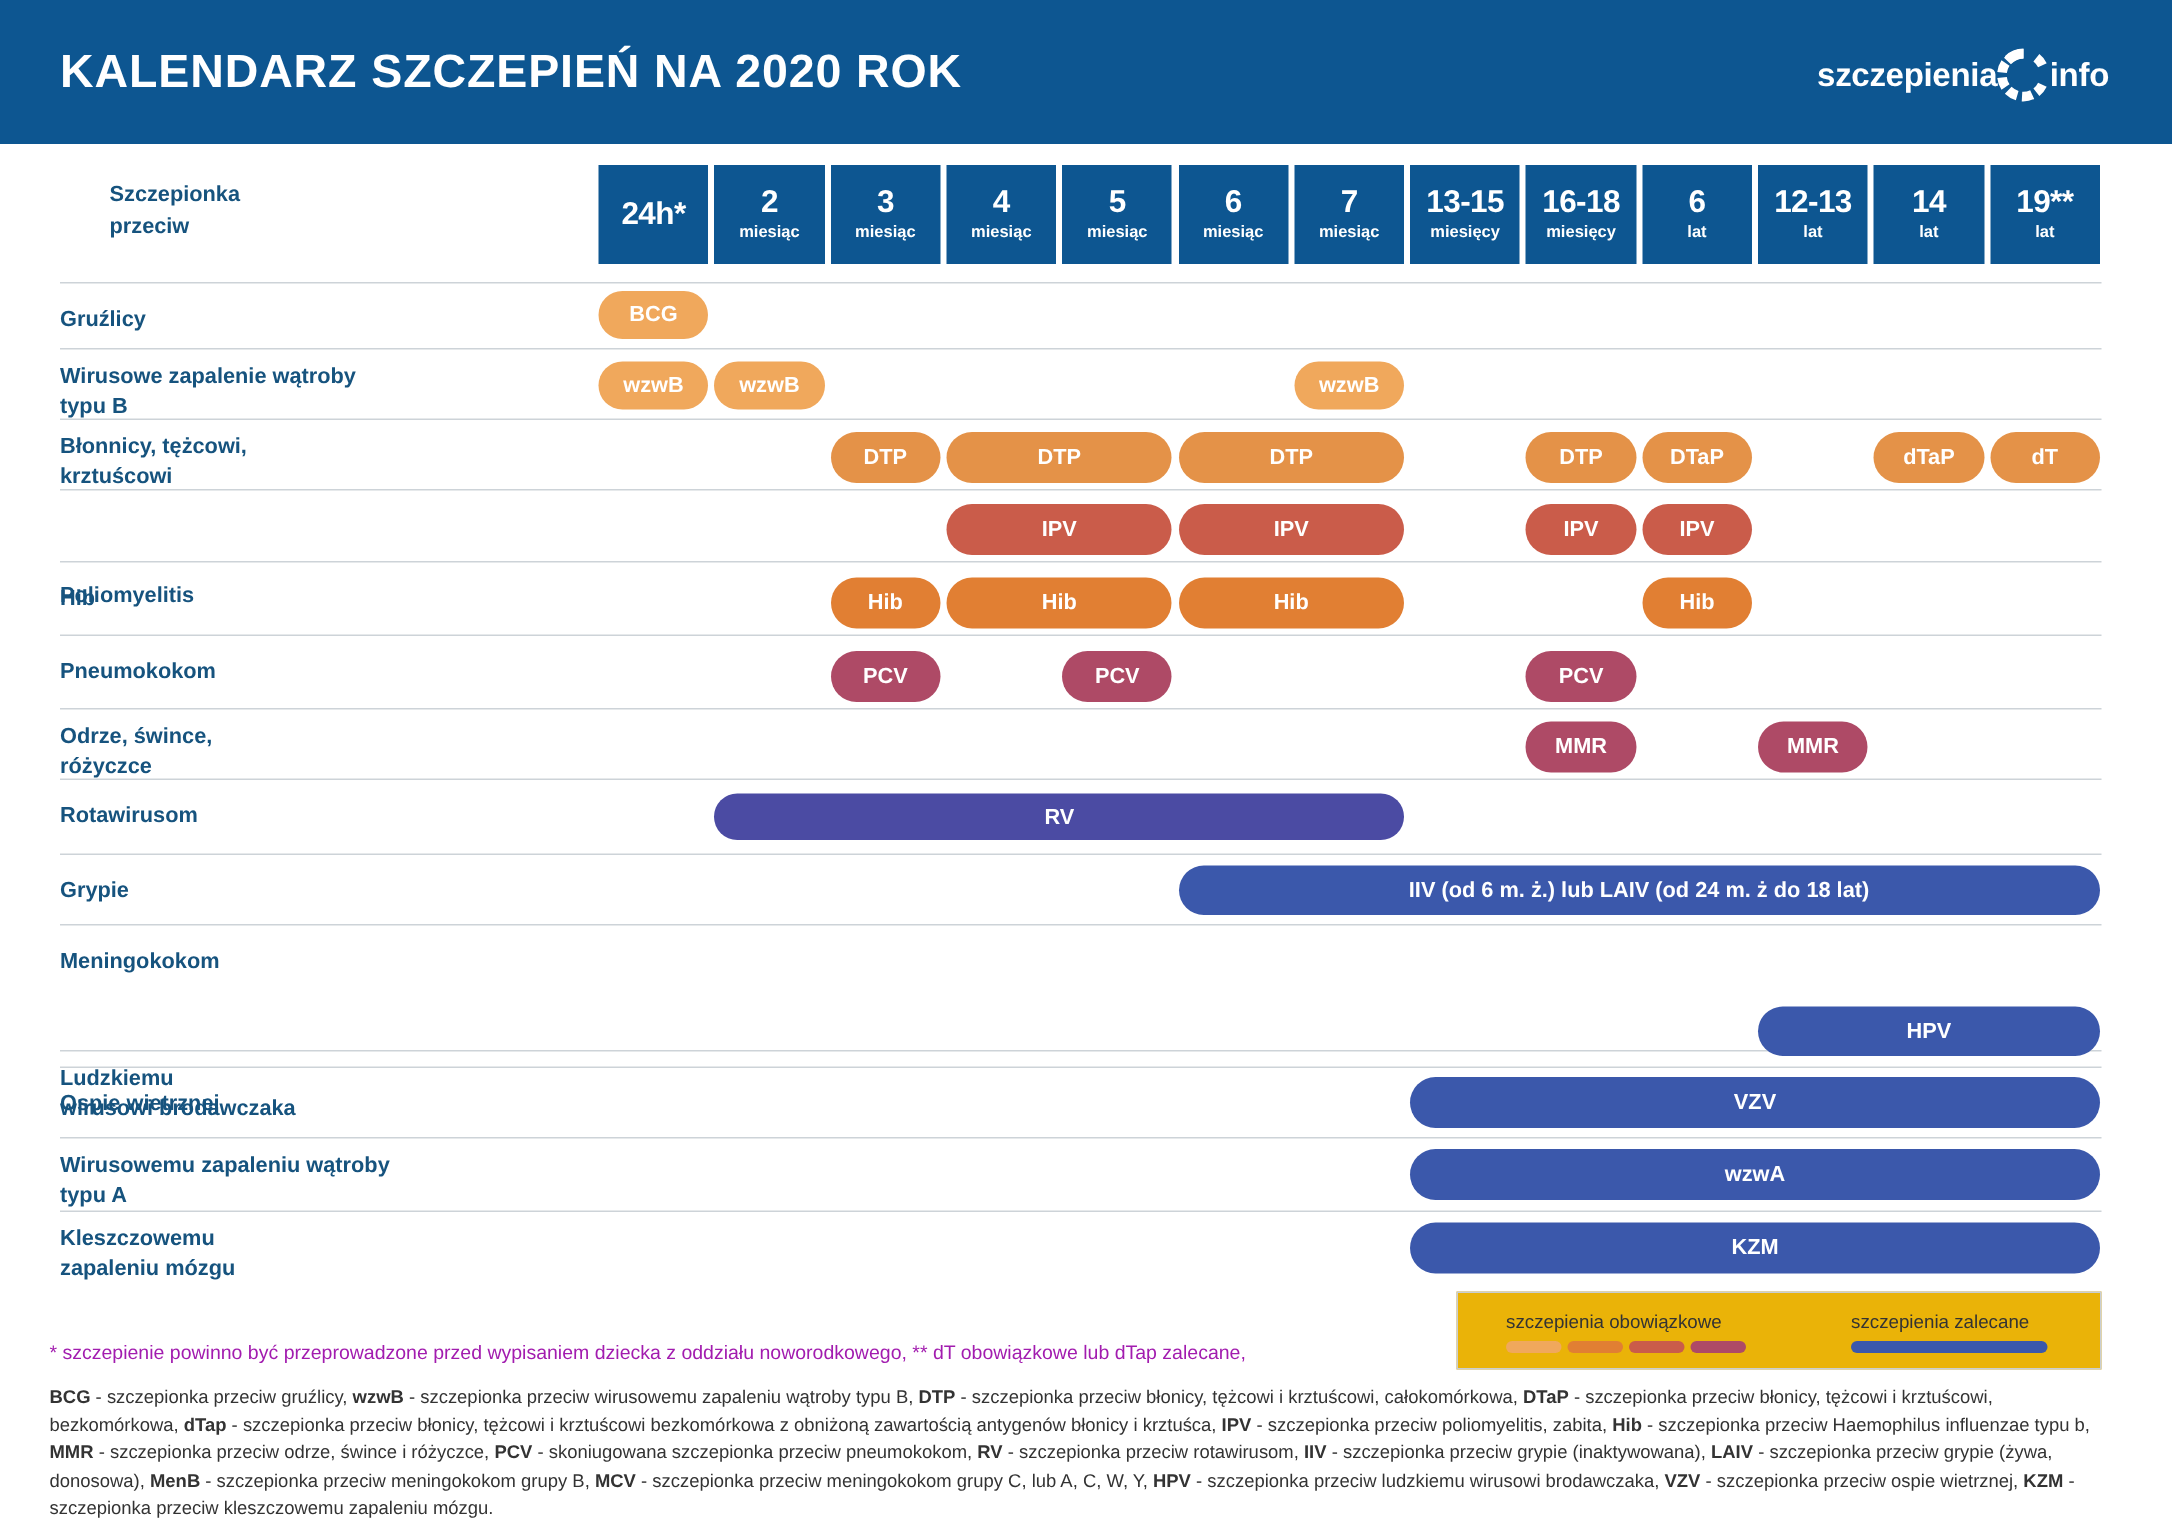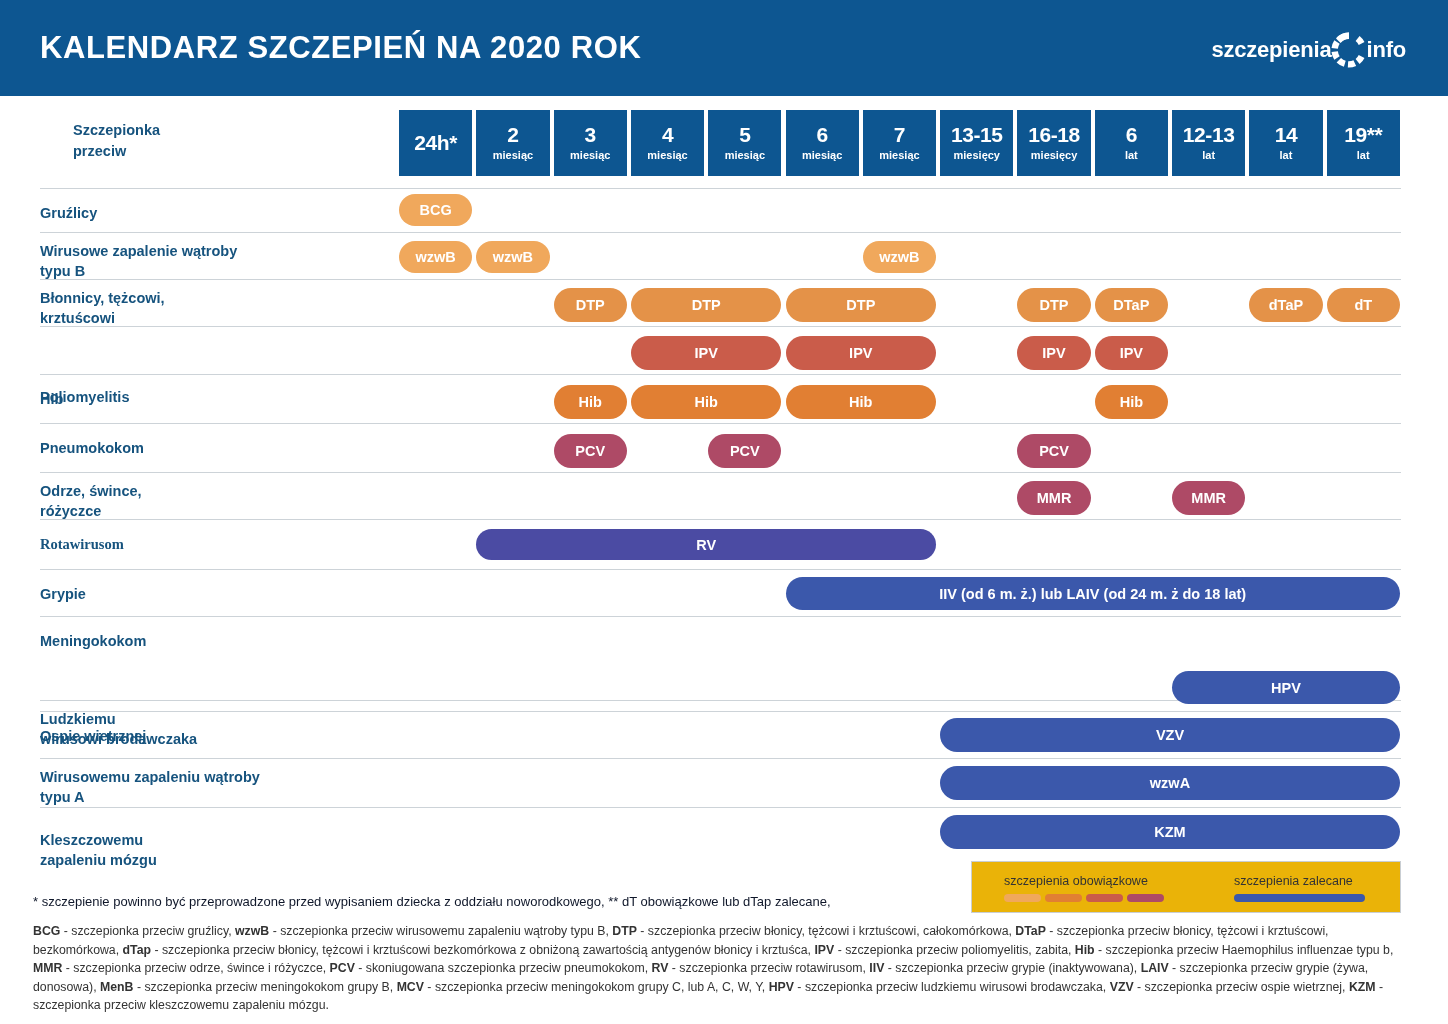--- a/index.html
+++ b/index.html
@@ -71,21 +71,21 @@
     color: #ffffff;
     font-size: 14.5px; font-weight: bold;
     display: flex; align-items: center; justify-content: center;
     white-space: nowrap;
   }
   .pill.wide { font-size: 14.5px; }
 
   
   #footnote-star {
     position: absolute; left: 33px; top: 894px;
-    font-size: 13px; color: #0f172a; font-weight: normal;
+    font-size: 13px; color: #a21caf; font-weight: normal;
   }
   #abbrev {
     position: absolute; left: 33px; top: 922px; width: 1380px;
     font-size: 12.3px; color: #333333; line-height: 18.6px;
   }
   #abbrev b { font-weight: bold; }
 
   
   #legend {
     position: absolute; left: 971px; top: 861px;
@@ -225,21 +225,21 @@
           <div>Pneumokokom</div>
         </div>
       </div>
       <div class="grid-row" style="top: 472px; height: 47px;">
         <div class="divider"></div>
         <div class="rowlabel" style="top: 9px;">
           <div>Odrze, śwince,</div>
           <div>różyczce</div>
         </div>
       </div>
-      <div class="grid-row" style="top: 519px; height: 50px; font-family: Liberation Serif, serif;">
+      <div class="grid-row" style="top: 519px; height: 50px;">
         <div class="divider"></div>
         <div class="rowlabel" style="top: 15px;">
           <div>Rotawirusom</div>
         </div>
       </div>
       <div class="grid-row" style="top: 569px; height: 47px;">
         <div class="divider"></div>
         <div class="rowlabel" style="top: 15px;">
           <div>Grypie</div>
         </div>
@@ -265,21 +265,21 @@
       </div>
       <div class="grid-row" style="top: 758px; height: 49px;">
         <div class="divider"></div>
         <div class="rowlabel" style="top: 9px;">
           <div>Wirusowemu zapaleniu wątroby</div>
           <div>typu A</div>
         </div>
       </div>
       <div class="grid-row" style="top: 807px; height: 48px;">
         <div class="divider"></div>
-        <div class="rowlabel" style="top: 23px;">
+        <div class="rowlabel" style="top: 9px;">
           <div>Kleszczowemu</div>
           <div>zapaleniu mózgu</div>
         </div>
       </div>
     </div>
 
   <div id="legend">
     <div class="legend-group" style="left:32px; top:12px;">
       <div class="legend-label">szczepienia obowiązkowe</div>
       <div class="legend-swatches" id="legend-sw-mandatory">

